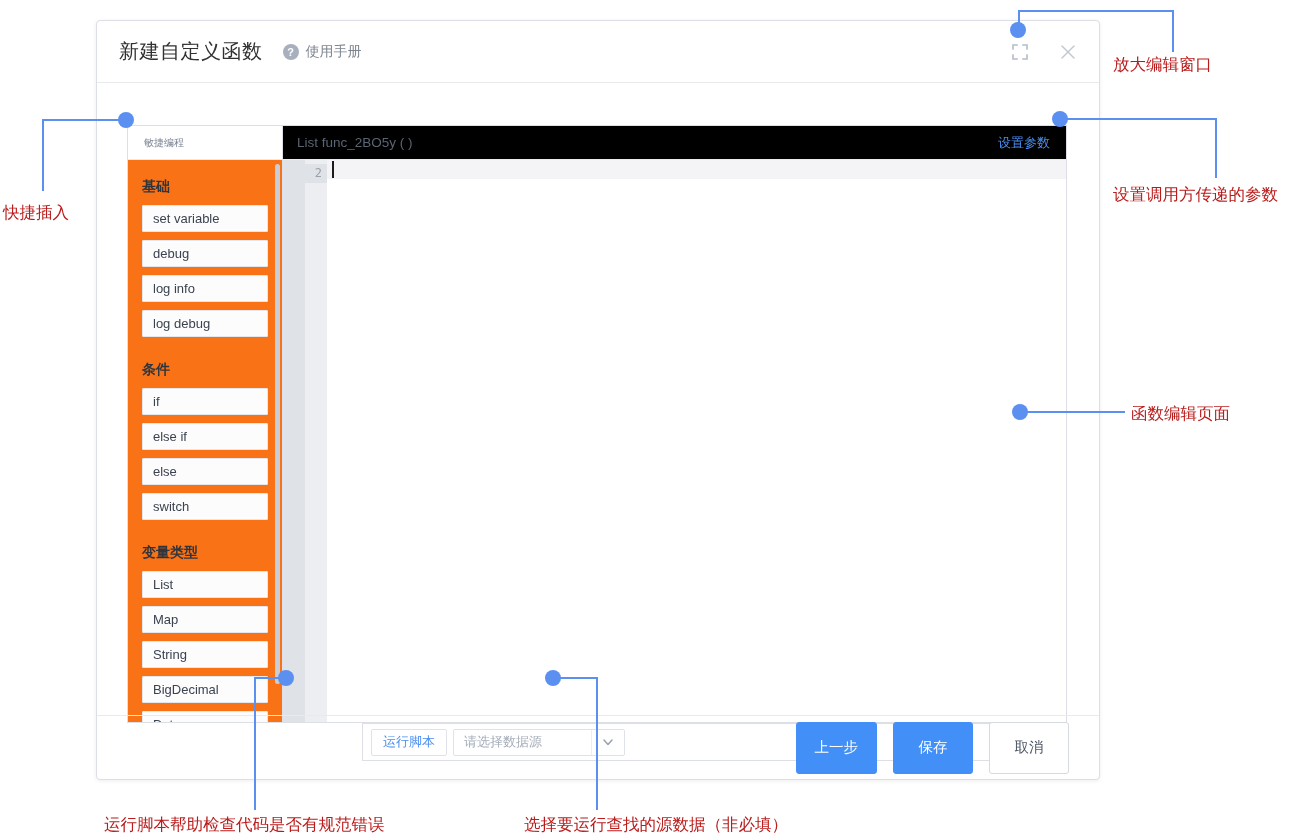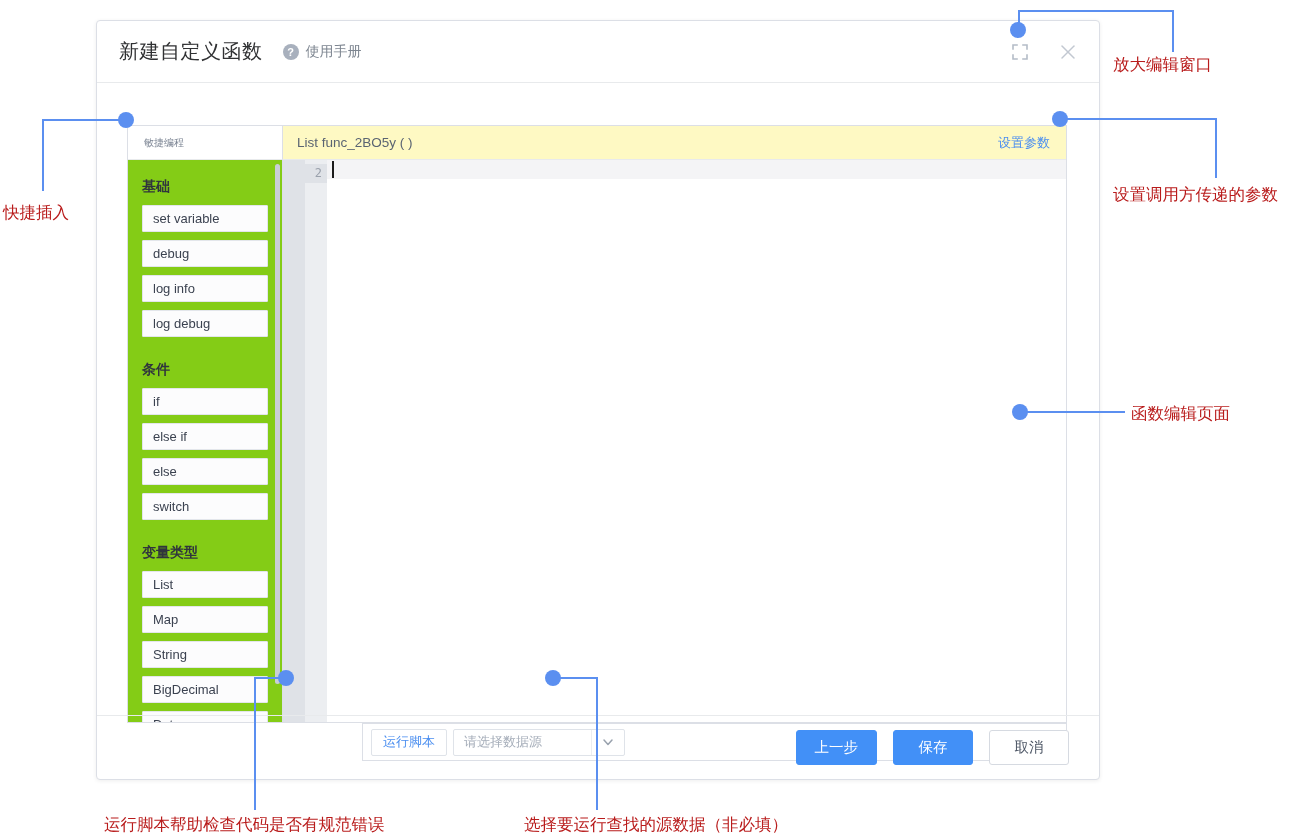--- a/index.html
+++ b/index.html
@@ -127,21 +127,21 @@
     background: #ffffff;
   }
   .code-head {
     flex: 1;
     box-sizing: border-box;
     border-bottom: 1px solid #e8eaec;
     display: flex;
     align-items: center;
     justify-content: space-between;
     padding: 0 16px 0 14px;
-    background: #fef9c3;
+    background: #000000;
   }
   .func-sig {
     font-size: 13.5px;
     color: #5a6472;
   }
   .param-link {
     font-size: 13px;
     color: #4a8ef0;
     cursor: pointer;
   }
@@ -151,21 +151,21 @@
     display: flex;
     min-height: 0;
   }
 
   
   .palette {
     width: 155px;
     box-sizing: border-box;
     border-right: 1px solid #dcdfe6;
     position: relative;
-    background: #84cc16;
+    background: #f97316;
     overflow: hidden;
   }
   .palette-inner {
     position: absolute;
     left: 0;
     top: 0;
     right: 0;
     padding: 10px 14px 0 14px;
     box-sizing: border-box;
   }
@@ -327,21 +327,21 @@
     height: 64px;
     border-top: 1px solid #e8eaec;
     box-sizing: border-box;
     display: flex;
     align-items: center;
     justify-content: flex-end;
     padding-right: 30px;
     gap: 16px;
   }
   .btn {
-    height: 35px;
+    height: 52px;
     min-width: 80px;
     border-radius: 3px;
     font-size: 14.5px;
     display: flex;
     align-items: center;
     justify-content: center;
     cursor: pointer;
     box-sizing: border-box;
     padding: 0 18px;
     text-align: right;

